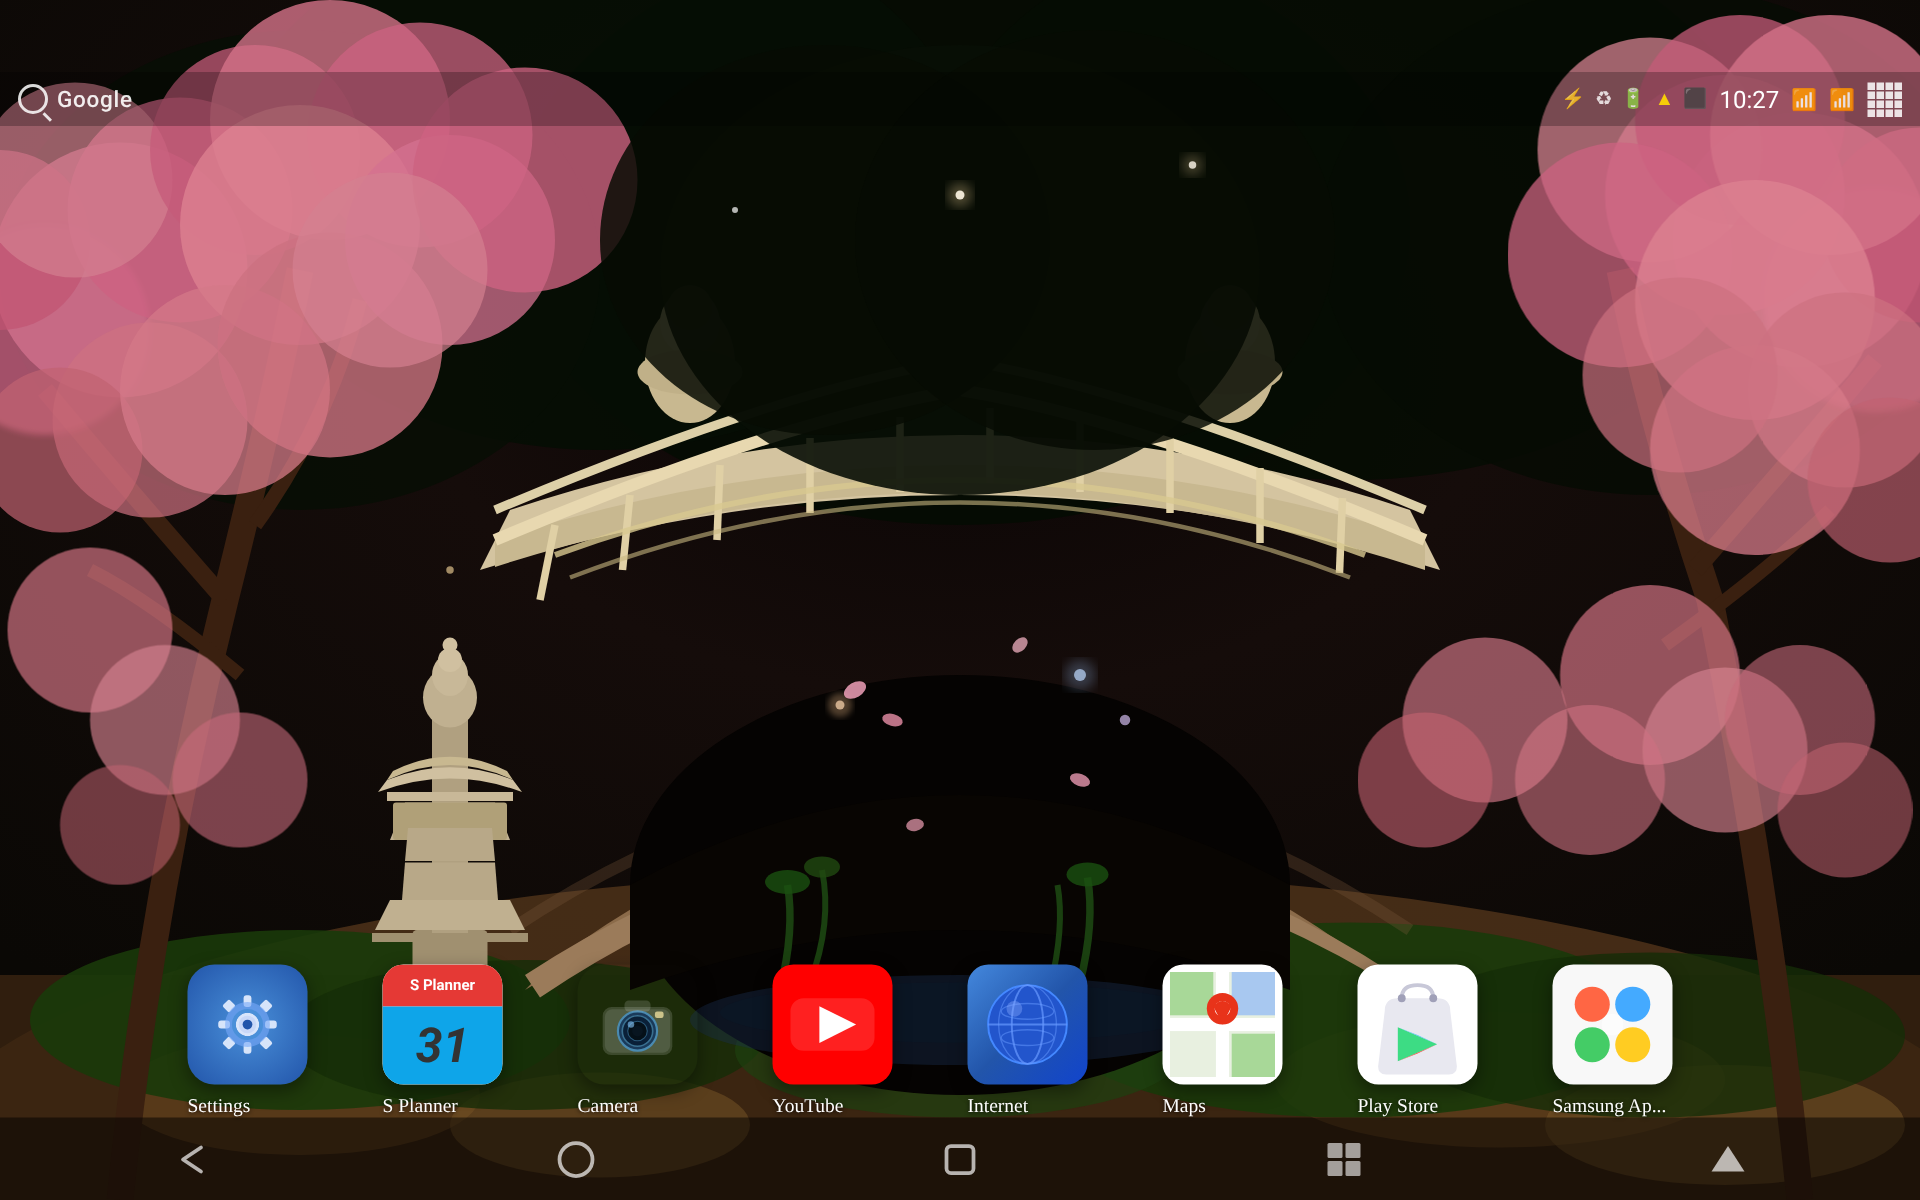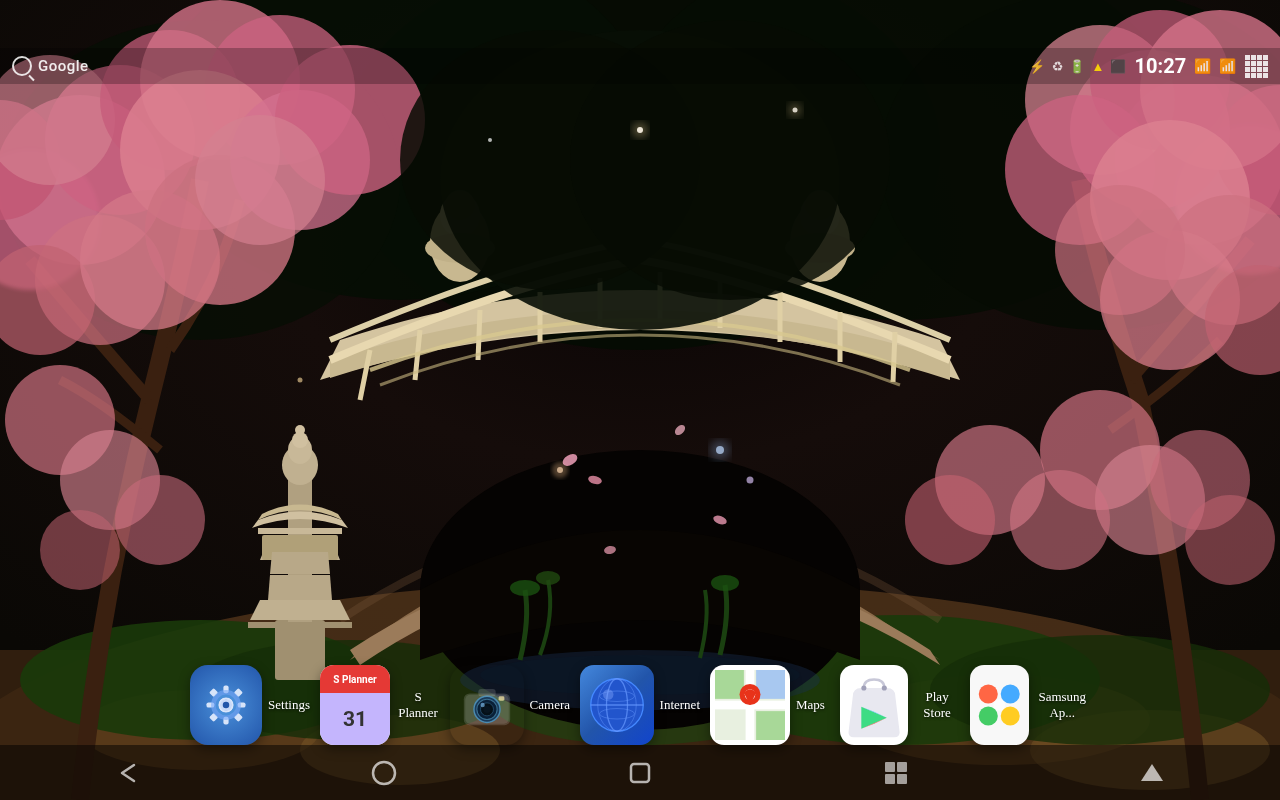--- a/index.html
+++ b/index.html
@@ -107,22 +107,22 @@
       display: flex;
       justify-content: center;
       align-items: flex-end;
       gap: 10px;
       z-index: 100;
       padding: 0 60px;
     }
 
     .app-icon-wrapper {
       display: flex;
-      flex-direction: row;
-      align-items: center;
+      flex-direction: column;
+      align-items: flex-start;
       gap: 6px;
       cursor: pointer;
       width: 120px;
     }
 
     .app-icon {
       width: 80px;
       height: 80px;
       border-radius: 18px;
       display: flex;
@@ -212,49 +212,50 @@
     
     .status-icons {
       display: flex;
       align-items: center;
       gap: 6px;
       color: rgba(255,255,255,0.9);
       font-size: 13px;
     }
 
     .time-text {
-      font-size: 20px;
-      font-weight: 700;
+      font-size: 16px;
+      font-weight: 400;
       color: #ffffff;
     }
 
     
     .cal-header {
       background: #e53935;
       width: 100%;
       height: 28px;
       display: flex;
       align-items: center;
       justify-content: center;
       border-radius: 6px 6px 0 0;
       font-size: 10px;
       color: white;
       font-weight: bold;
     }
     .cal-body {
-      background: #c4b5fd;
+      background: #0ea5e9;
       width: 100%;
       flex: 1;
       display: flex;
       align-items: center;
       justify-content: center;
       border-radius: 0 0 6px 6px;
-      font-size: 21px;
+      font-size: 32px;
       font-weight: bold;
       color: #333;
+      font-style: italic;
     }
 
     
     .gear-svg {
       width: 52px; height: 52px;
     }
   </style>
 </head>
 <body>
 
@@ -557,20 +558,32 @@
         <circle cx="34" cy="40" r="3" fill="#88ccff" opacity="0.6"></circle>
 
         <rect x="28" y="18" width="24" height="10" rx="4" fill="#ffffff" opacity="0.15"></rect>
 
         <rect x="56" y="28" width="8" height="6" rx="2" fill="#ffeeaa" opacity="0.7"></rect>
       </svg>
     </div>
     <span class="app-label">Camera</span>
   </div>
 
+  <div class="app-icon-wrapper">
+    <div class="app-icon youtube-icon-bg" style="border-radius:14px; position:relative; overflow:visible;">
+
+      <svg viewBox="0 0 80 80" width="70" height="70" xmlns="http://www.w3.org/2000/svg">
+        <rect x="6" y="18" width="68" height="44" rx="12" fill="#ff0000"></rect>
+        <rect x="8" y="20" width="64" height="40" rx="10" fill="#ff2020"></rect>
+
+        <polygon points="30,26 58,40 30,54" fill="#ffffff"></polygon>
+      </svg>
+    </div>
+    <span class="app-label">YouTube</span>
+  </div>
 
   <div class="app-icon-wrapper">
     <div class="app-icon internet-icon-bg" style="border-radius:14px; overflow:hidden;">
       <svg viewBox="0 0 80 80" width="70" height="70" xmlns="http://www.w3.org/2000/svg">
 
         <circle cx="40" cy="40" r="30" fill="#2255cc" stroke="#4488ff" stroke-width="1.5"></circle>
 
         <ellipse cx="40" cy="40" rx="12" ry="30" fill="none" stroke="#6699ff" stroke-width="1.5" opacity="0.7"></ellipse>
         <ellipse cx="40" cy="40" rx="22" ry="30" fill="none" stroke="#6699ff" stroke-width="1" opacity="0.5"></ellipse>
 

